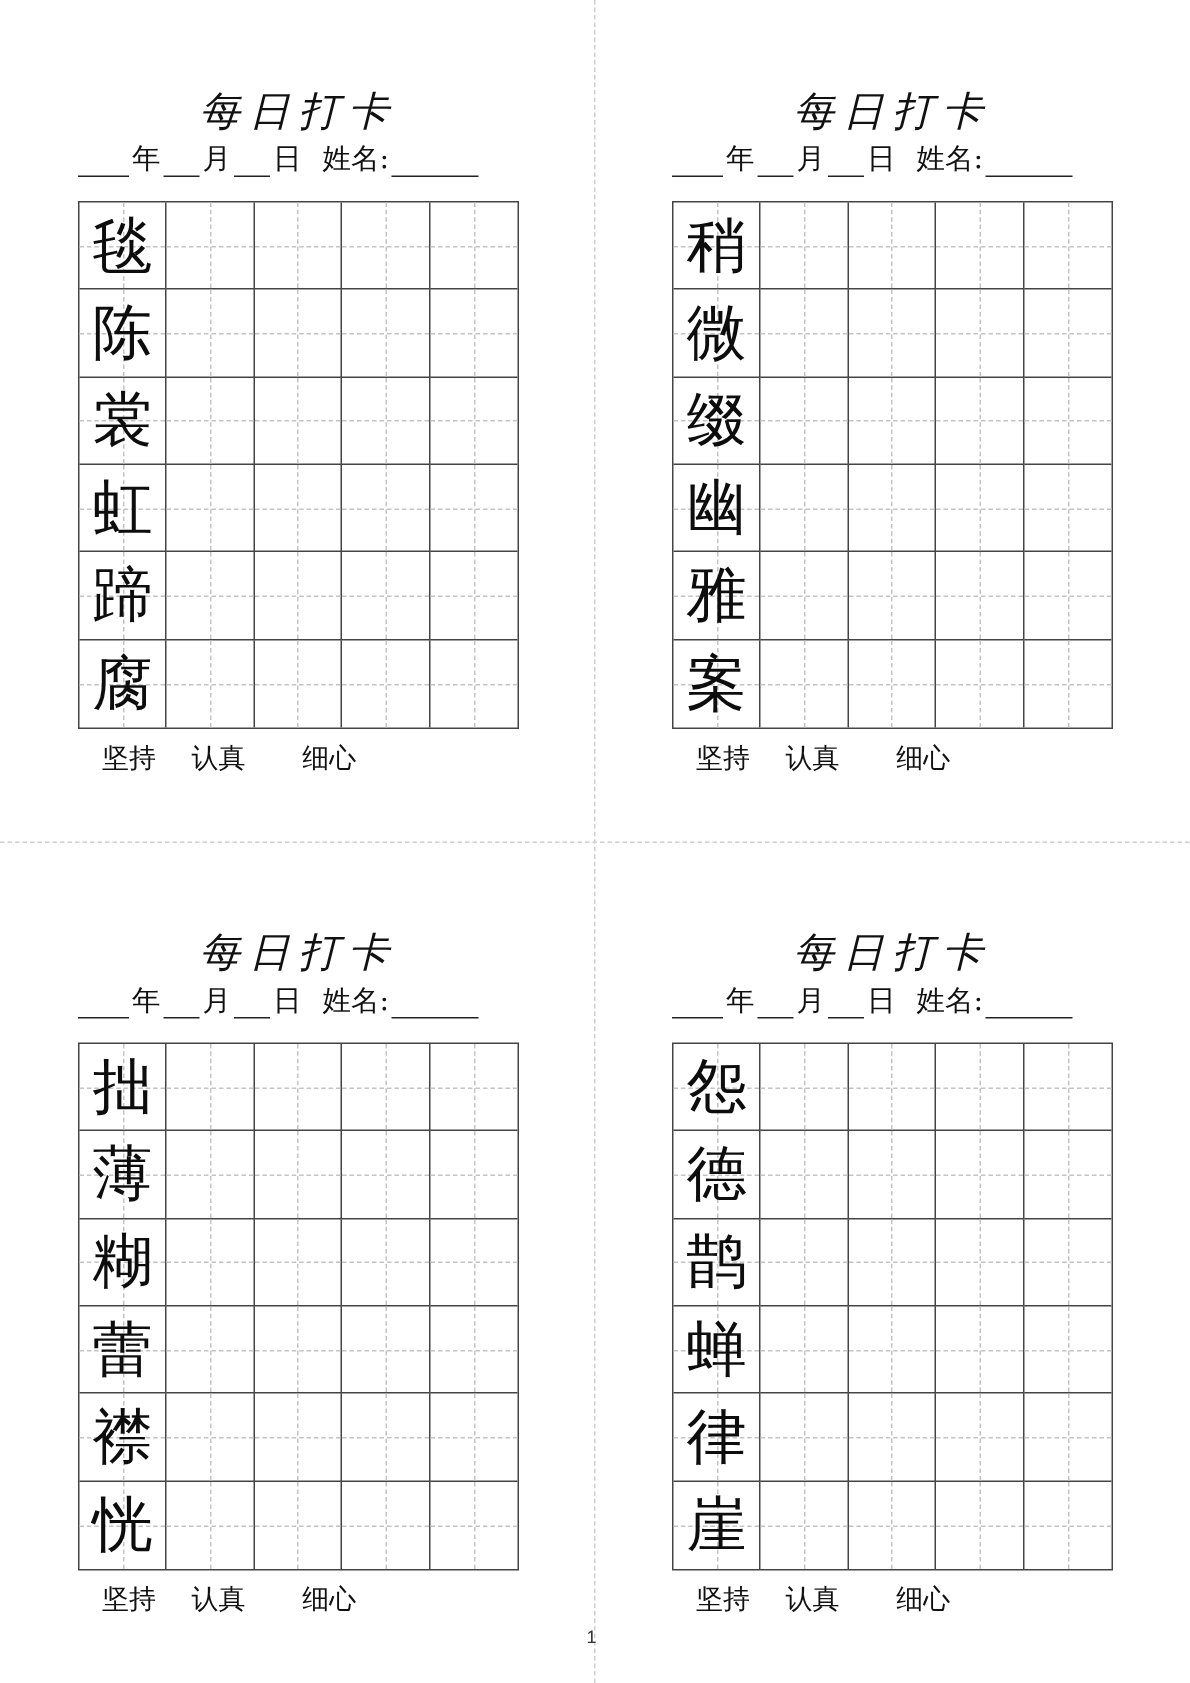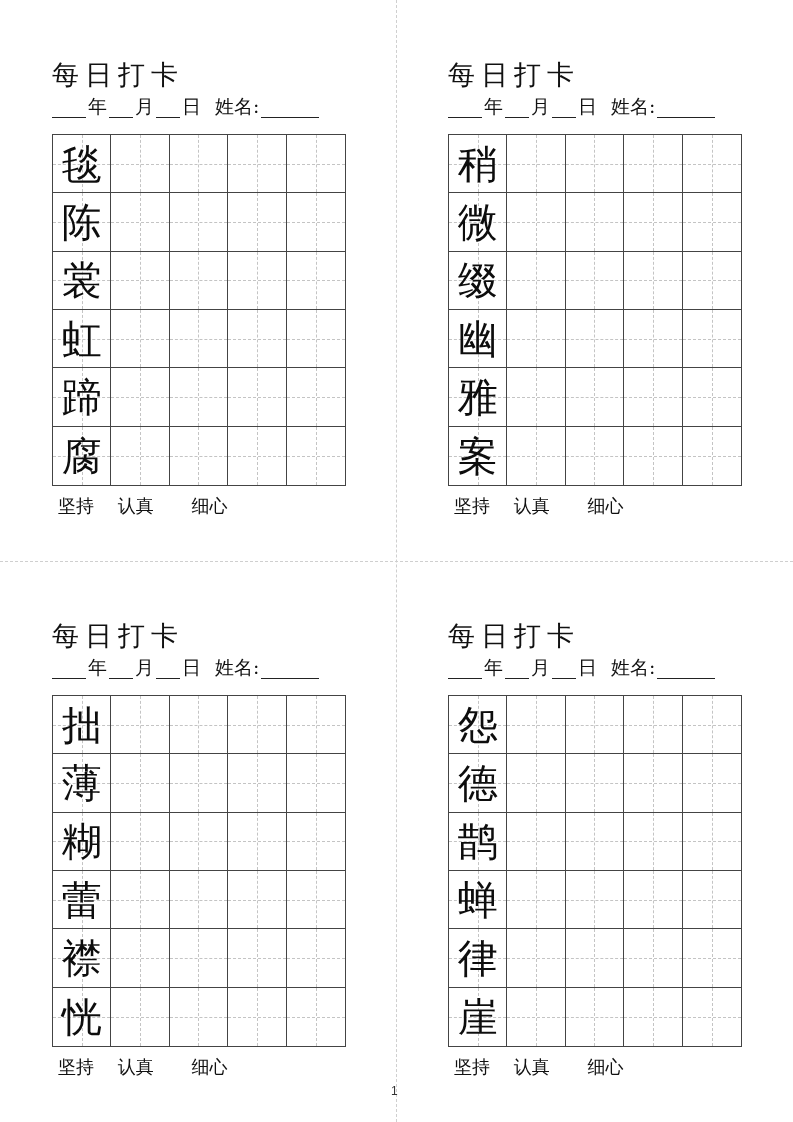--- a/index.html
+++ b/index.html
@@ -3,37 +3,37 @@
 <meta charset="utf-8">
 <style>
   html, body { margin: 0; padding: 0; background: #ffffff; }
   body { width: 793px; height: 1122px; position: relative; overflow: hidden;
          font-family: "DejaVu Serif", "Liberation Serif", serif; color: #111; }
   .vdiv { position: absolute; left: 396px; top: 0; width: 0; height: 1122px;
           border-left: 1px dashed #cfcfcf; }
   .hdiv { position: absolute; left: 0; top: 561px; width: 793px; height: 0;
           border-top: 1px dashed #cfcfcf; }
   .panel { position: absolute; width: 294px; }
-  .title { position: absolute; left: 0; width: 294px; top: 0; text-align: left;
-           font-size: 27px; letter-spacing: 6px; line-height: 34px; }
+  .title { position: absolute; left: 0; width: 294px; top: 0; text-align: center;
+           font-size: 27px; letter-spacing: 6px; line-height: 34px; font-style: italic; }
   .dateline { position: absolute; left: 0; top: 36px; width: 294px; height: 24px;
               font-size: 19px; line-height: 24px; white-space: nowrap; display: flex; align-items: flex-end; }
   .blank { display: inline-block; border-bottom: 1.3px solid #222; height: 20px; }
   .dateline .lbl { display: inline-block; padding: 0 2px; }
   .grid { position: absolute; left: 0; top: 76px; width: 292px; height: 350px;
           border: 1px solid #444; box-sizing: content-box; display: grid;
           grid-template-columns: repeat(5, 1fr); grid-template-rows: repeat(6, 1fr); }
   .cell { position: relative; border-right: 1px solid #444; border-bottom: 1px solid #444; box-sizing: border-box; }
   .cell:nth-child(5n) { border-right: none; }
   .cell.lastrow { border-bottom: none; }
   .cell::before { content: ""; position: absolute; left: 50%; top: 0; bottom: 0; border-left: 1px dashed #c4c4c4; }
   .cell::after { content: ""; position: absolute; top: 50%; left: 0; right: 0; border-top: 1px dashed #c4c4c4; }
   .char { position: absolute; inset: 0; display: flex; align-items: center; justify-content: center;
           font-size: 40px; line-height: 1; z-index: 2; color: #0d0d0d; }
-  .footer { position: absolute; left: 6px; top: 437px; font-size: 18px; line-height: 22px; white-space: nowrap; }
+  .footer { position: absolute; left: 16px; top: 437px; font-size: 18px; line-height: 22px; white-space: nowrap; }
   .footer span { display: inline-block; }
   .pagenum { position: absolute; left: 391px; top: 1084px; font-size: 12px; color: #333;
              font-family: "Liberation Sans", sans-serif; }
 </style>
 </head>
 <body>
 
 <div class="vdiv"></div>
 <div class="hdiv"></div>
 

